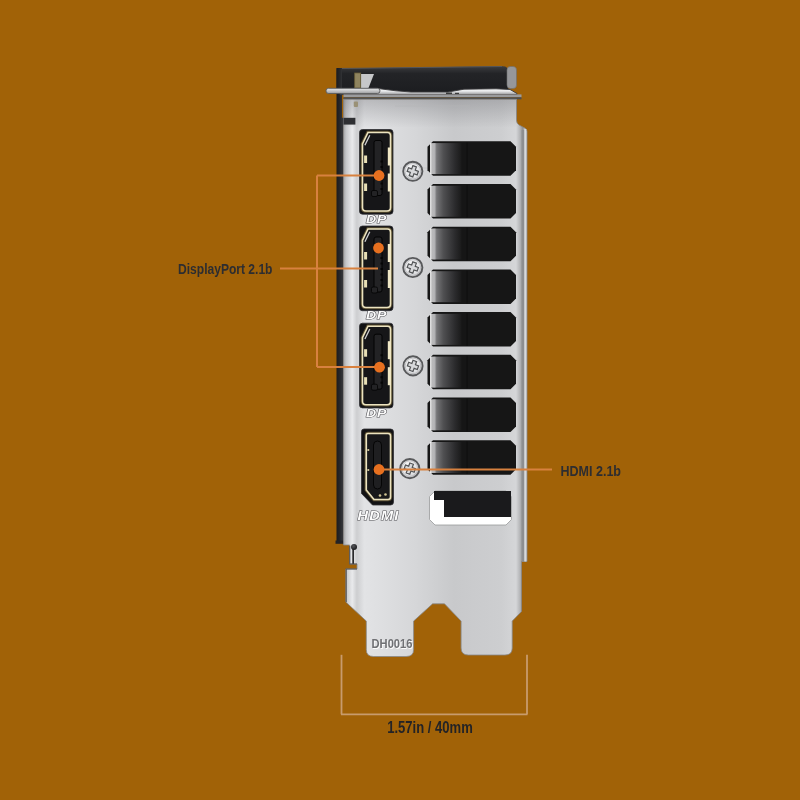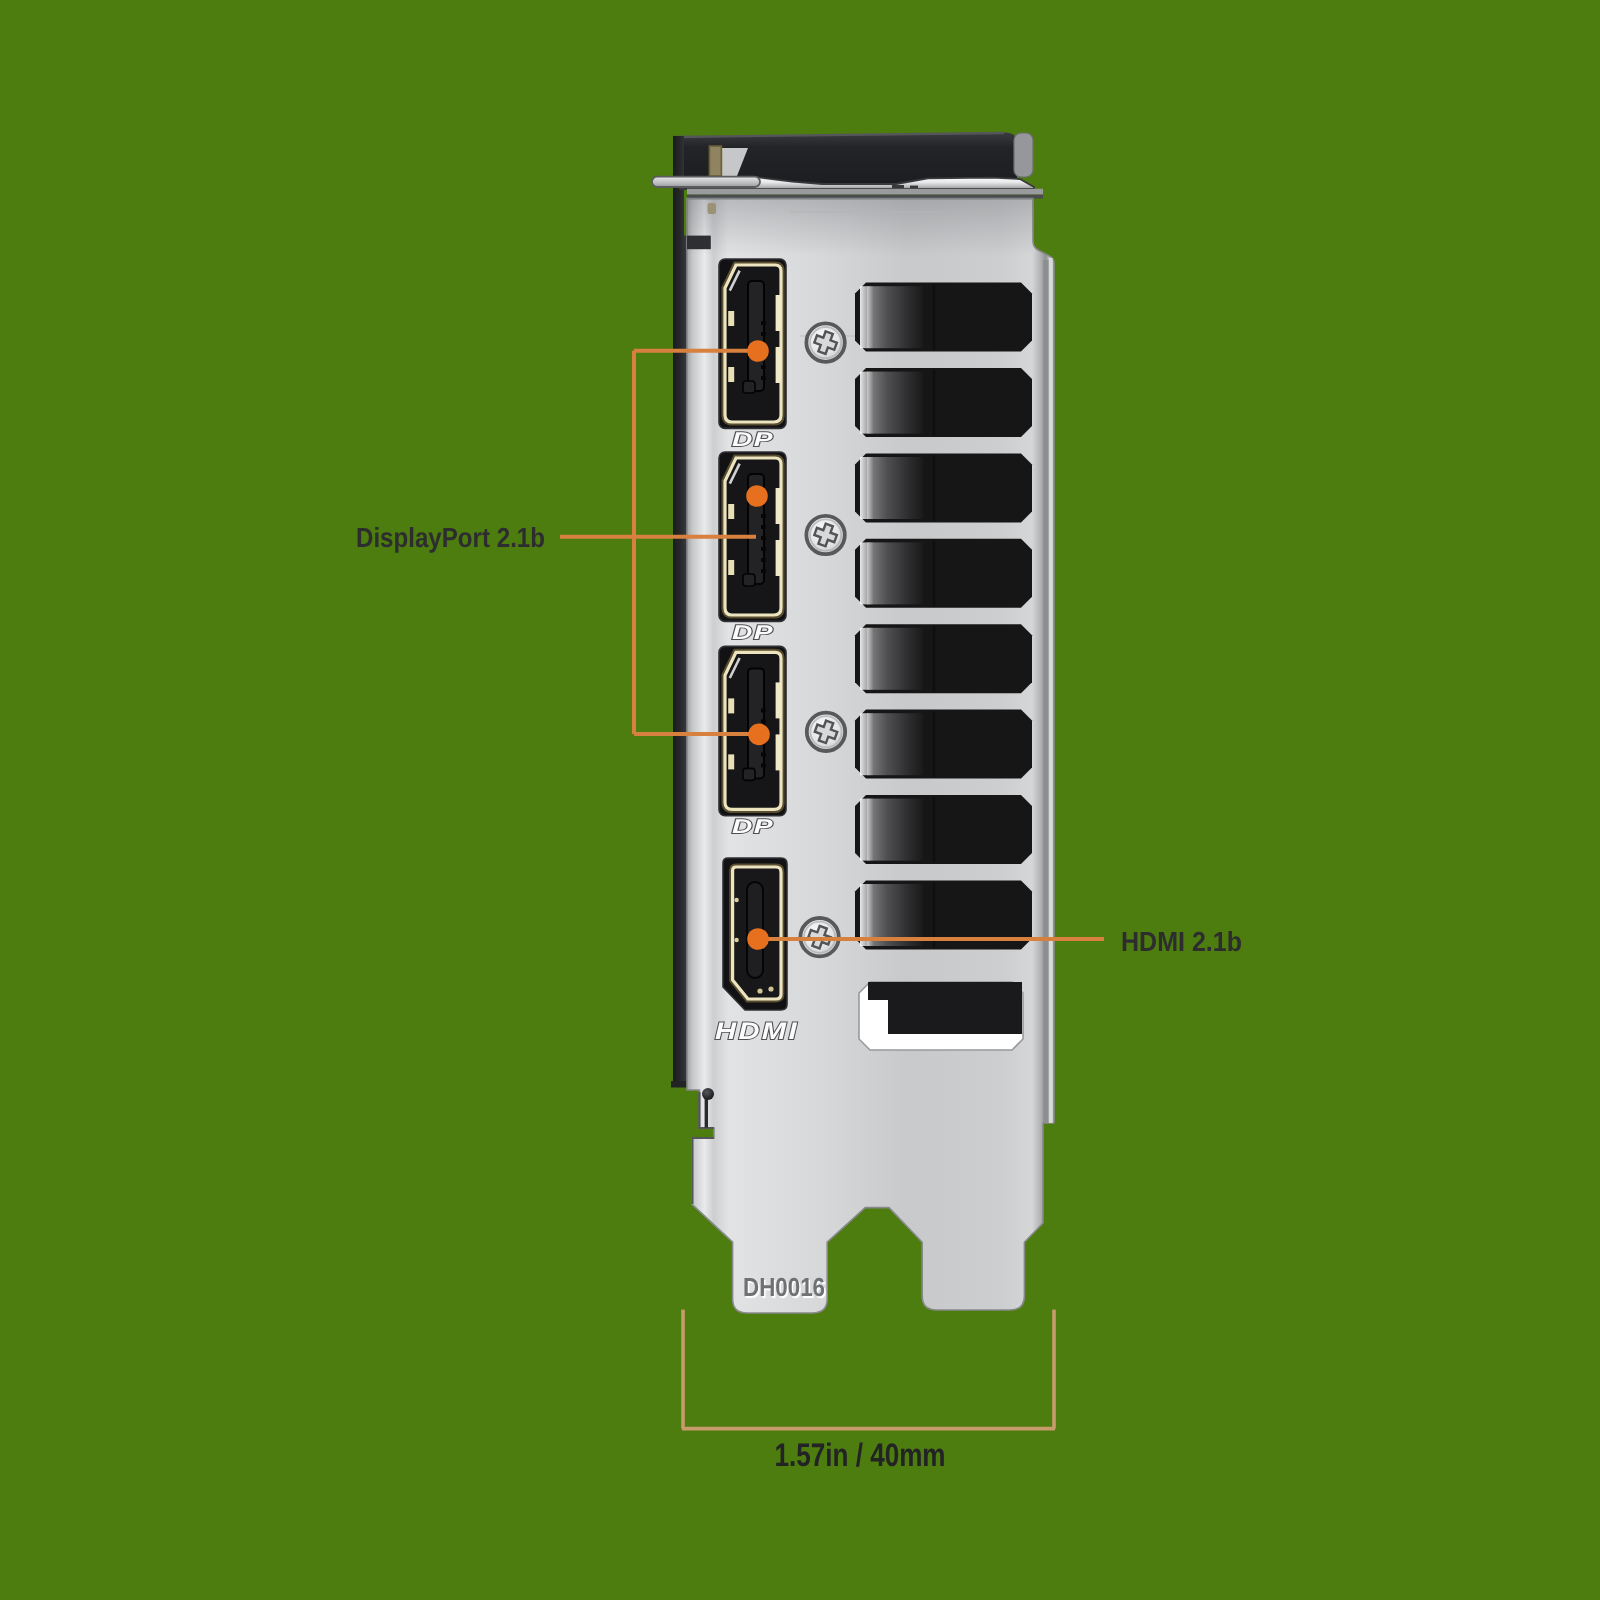--- a/index.html
+++ b/index.html
@@ -1,16 +1,16 @@
 <!DOCTYPE html>
 <html><head>
 <meta charset="utf-8">
 <style>
   html,body{margin:0;padding:0;background:#ffffff;}
-  #stage{position:relative;width:800px;height:800px;background:#4d7c0f;overflow:hidden;
+  #stage{position:relative;width:800px;height:800px;background:#a16207;overflow:hidden;
          font-family:"Liberation Sans", sans-serif;}
 </style>
 </head>
 <body>
 <div id="stage">
 <svg width="800" height="800" viewBox="0 0 800 800" xmlns="http://www.w3.org/2000/svg">
 <defs>
   <linearGradient id="bodyGrad" x1="0" y1="66" x2="0" y2="96" gradientUnits="userSpaceOnUse">
     <stop offset="0" stop-color="#3c3d40"></stop>
           <stop offset="0.25" stop-color="#232427"></stop>

